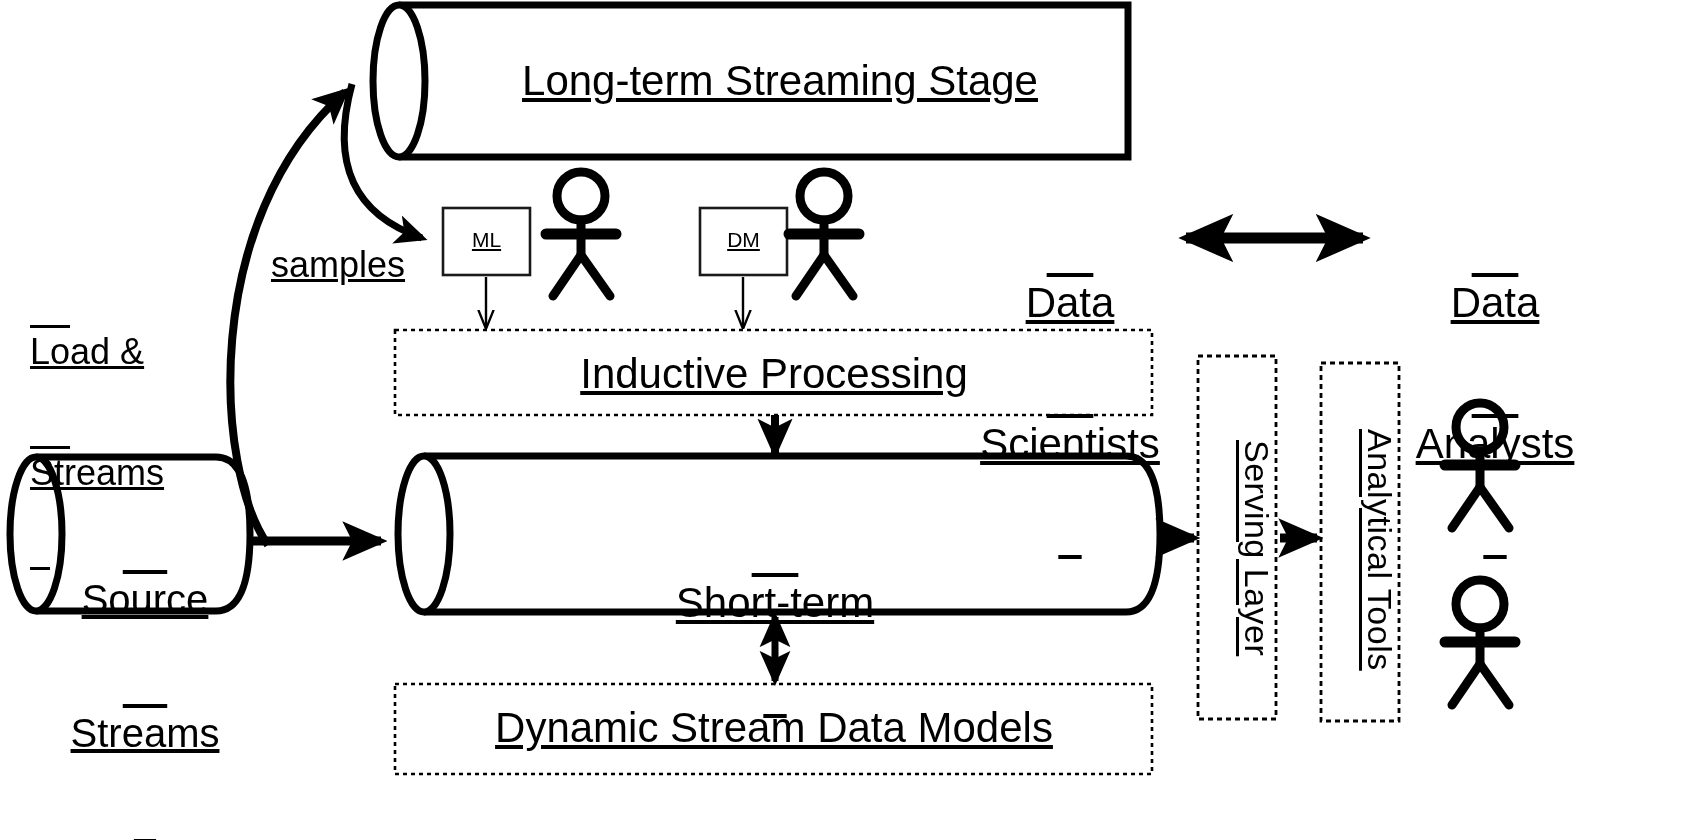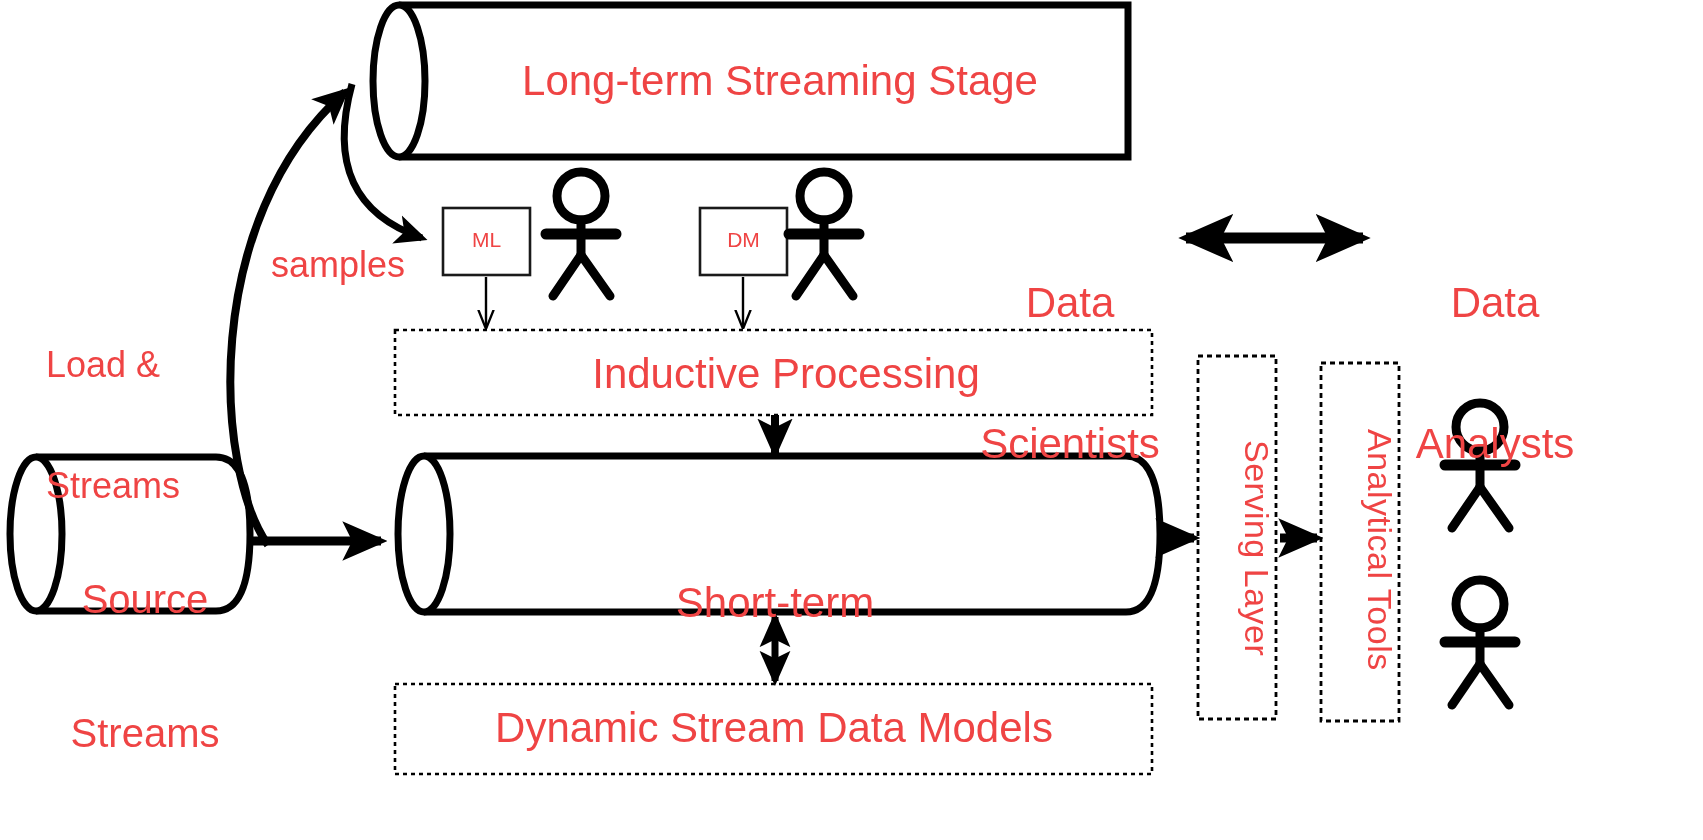--- a/index.html
+++ b/index.html
@@ -21,25 +21,26 @@
   #diagram-svg {
     position: absolute;
     left: 0;
     top: 0;
     width: 1703px;
     height: 840px;
   }
   .lbl {
     position: absolute;
     font-family: "Liberation Sans", sans-serif;
-    color: #ef4444;
+    color: #000000;
     white-space: pre;
     line-height: 1.12;
     text-align: center;
     pointer-events: none;
+    text-decoration: underline;
   }
   .lbl-big    { font-size: 42px; }
   .lbl-mid    { font-size: 40px; }
   .lbl-small  { font-size: 36px; text-align: center; }
   .lbl-tiny   { font-size: 21px; }
   .lbl-vert {
     writing-mode: vertical-rl;
     text-orientation: mixed;
     font-size: 34px;
     letter-spacing: 0.5px;
@@ -152,29 +153,29 @@
 
   <div class="lbl lbl-mid" style="left:45px; top:487px; width:200px;">
     <div>Source</div>
     <div>Streams</div>
   </div>
 
   <div class="lbl lbl-big" style="left:455px; top:485px; width:640px;">
     <div>Short-term</div>
   </div>
 
-  <div class="lbl lbl-big" style="left:412px; top:350px; width:748px;">Inductive Processing</div>
+  <div class="lbl lbl-big" style="left:400px; top:350px; width:748px;">Inductive Processing</div>
 
   <div class="lbl lbl-big" style="left:400px; top:704px; width:748px;">Dynamic Stream Data Models</div>
 
   <div class="lbl lbl-tiny" style="left:443px; top:228px; width:87px;">ML</div>
 
   <div class="lbl lbl-tiny" style="left:700px; top:228px; width:87px;">DM</div>
 
-  <div class="lbl lbl-small" style="left:30px; top:264px; width:210px; text-align:left;margin-left:16px;">
+  <div class="lbl lbl-small" style="left:30px; top:251px; width:210px; text-align:left;">
     <div>Load &amp;</div>
     <div>Streams</div>
   </div>
 
   <div class="lbl lbl-small" style="left:258px; top:245px; width:160px;">samples</div>
 
   <div class="lbl lbl-big" style="left:955px; top:185px; width:230px;">
     <div>Data</div>
     <div>Scientists</div>
   </div>

